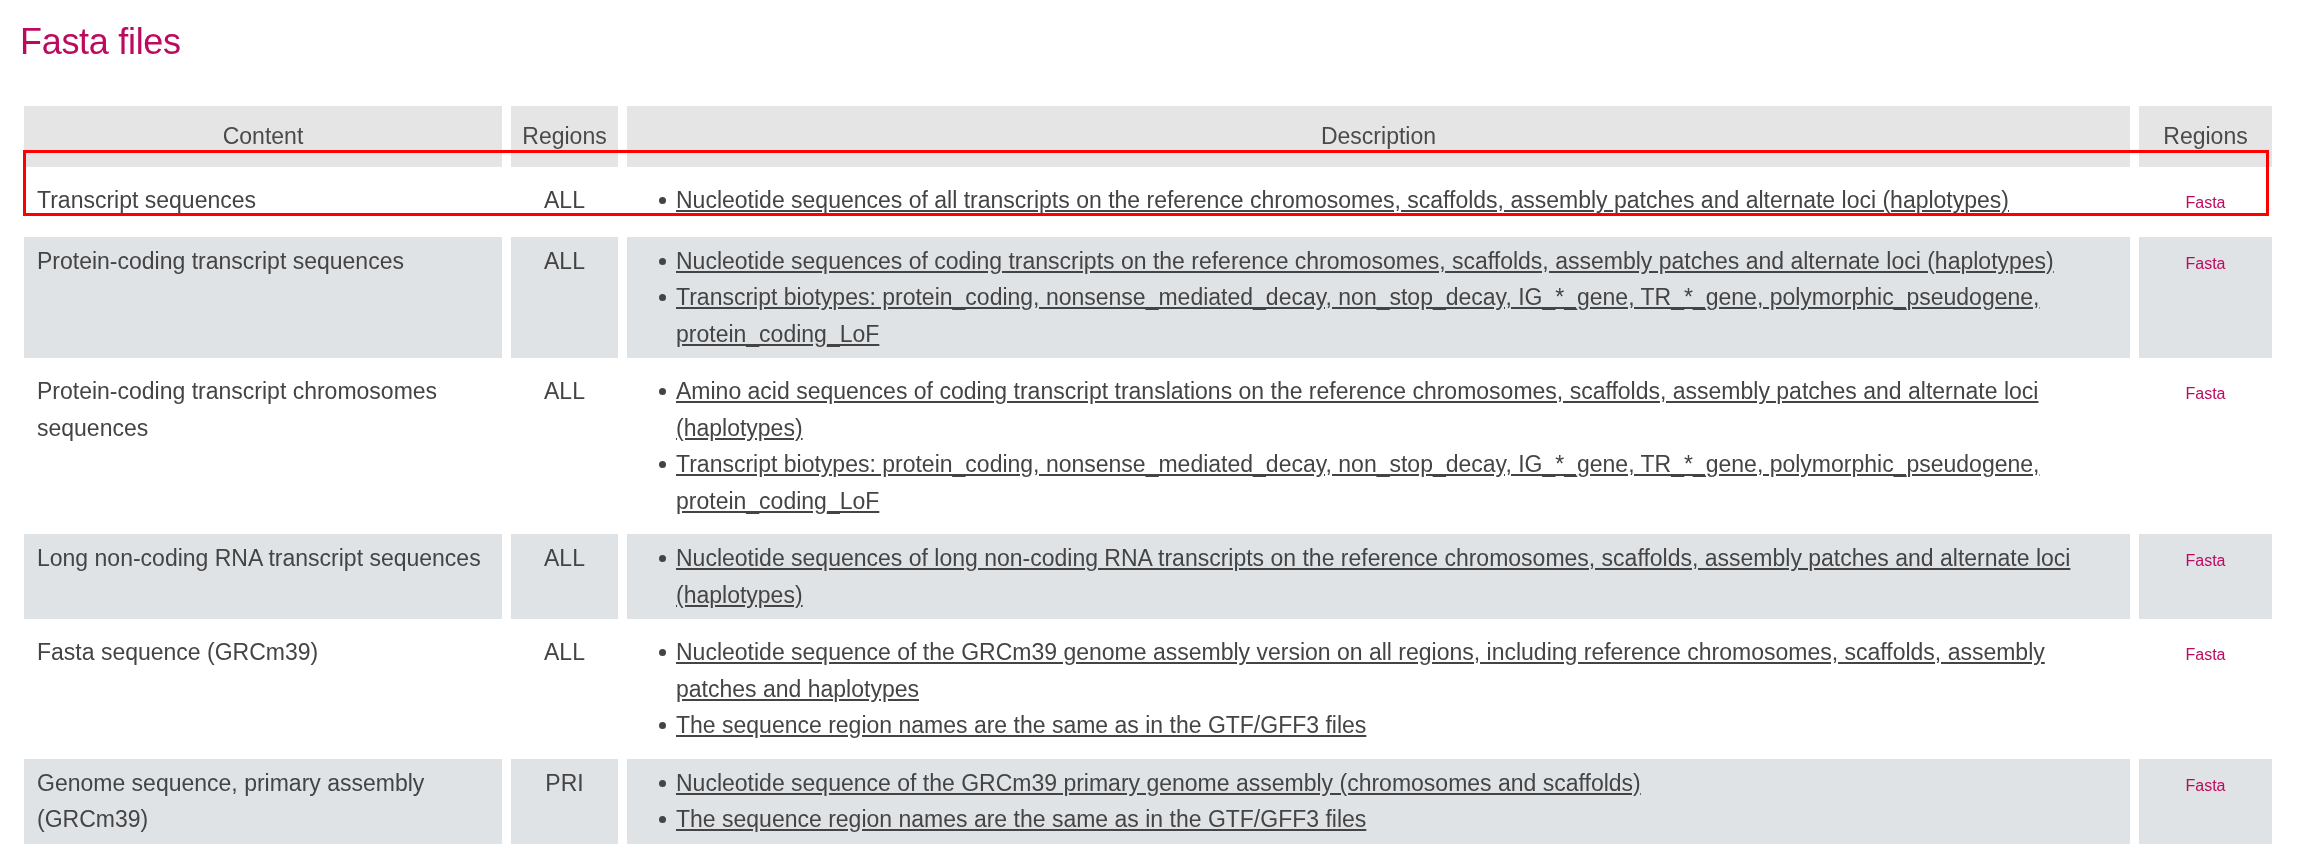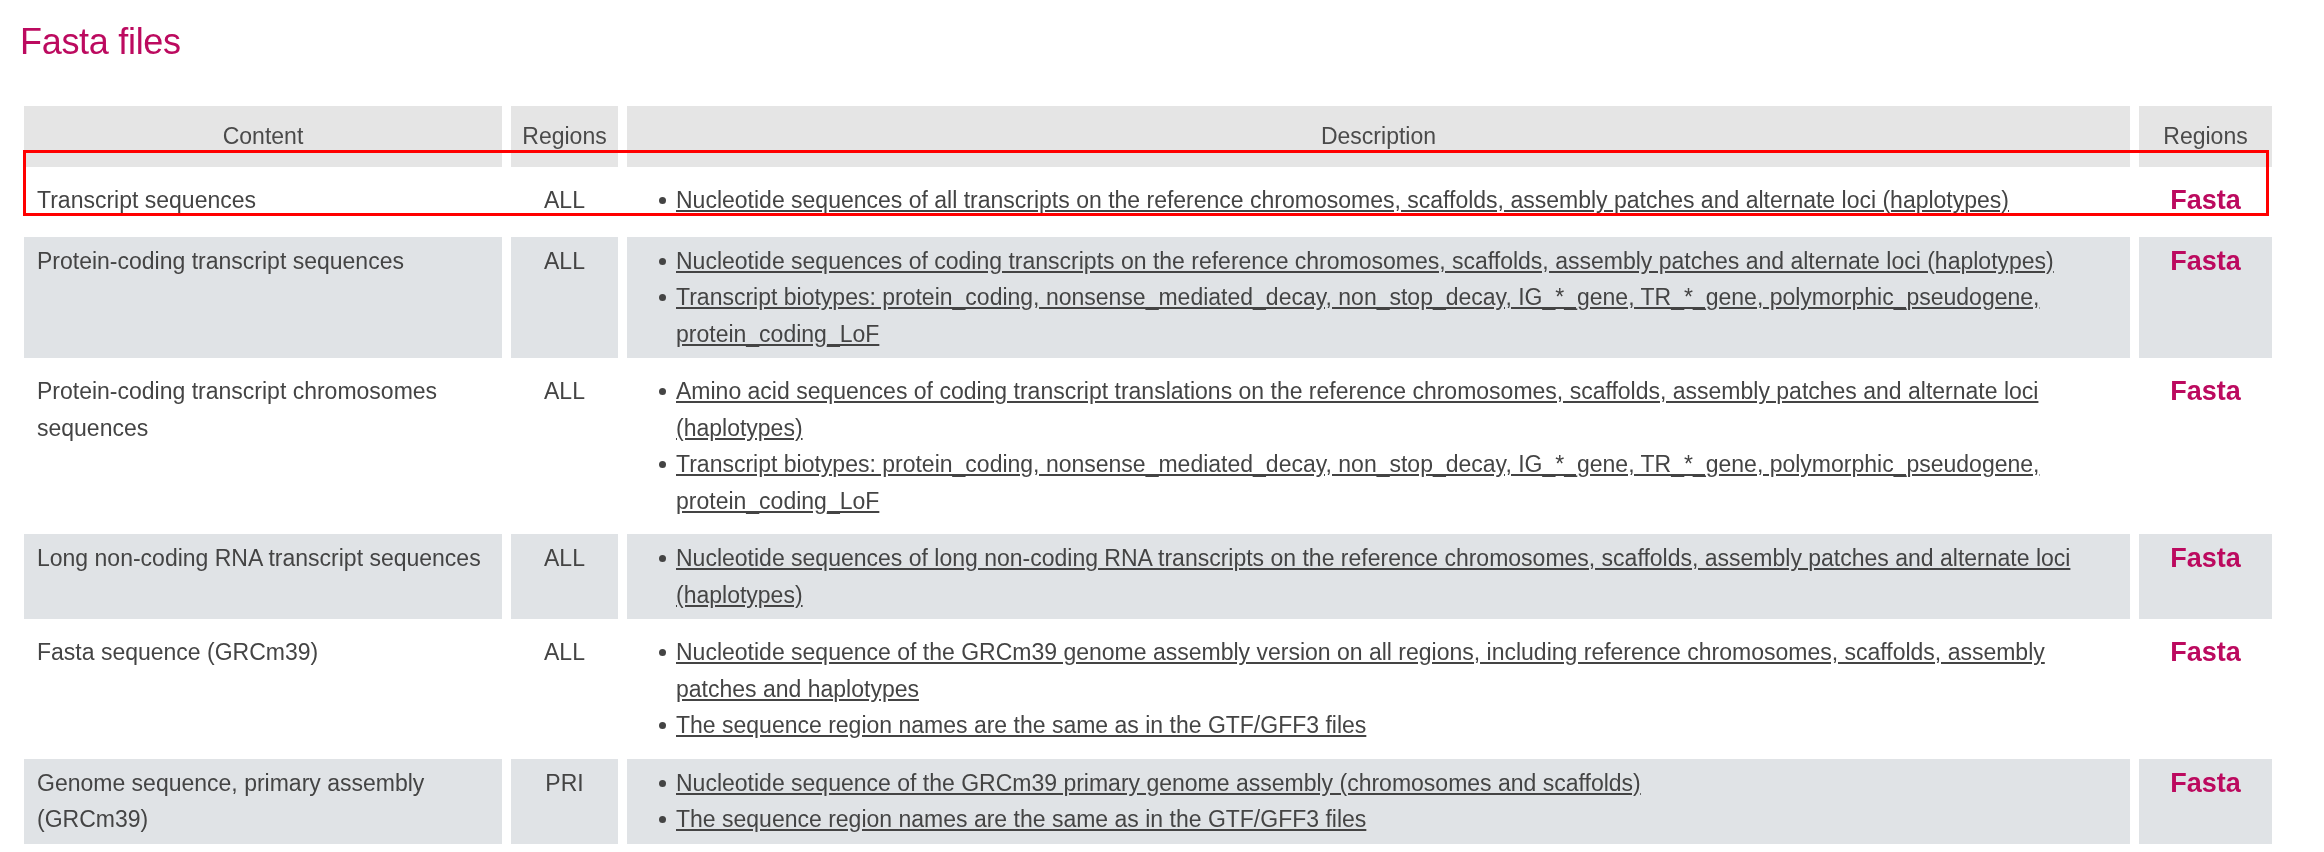--- a/index.html
+++ b/index.html
@@ -80,22 +80,21 @@
       left: -4px;
       top: 15px;
       width: 7px;
       height: 7px;
       border-radius: 50%;
       background: #444444;
     }
     .fasta-link {
       color: #bc0a5f;
       text-decoration: none;
-      font-size: 27px;
-      font-weight: bold;
+      font-size: 16px;
     }
 
     .highlight-box {
       position: absolute;
       left: 23px;
       top: 150px;
       width: 2246px;
       height: 66px;
       border: 3px solid #ff0000;
       box-sizing: border-box;

